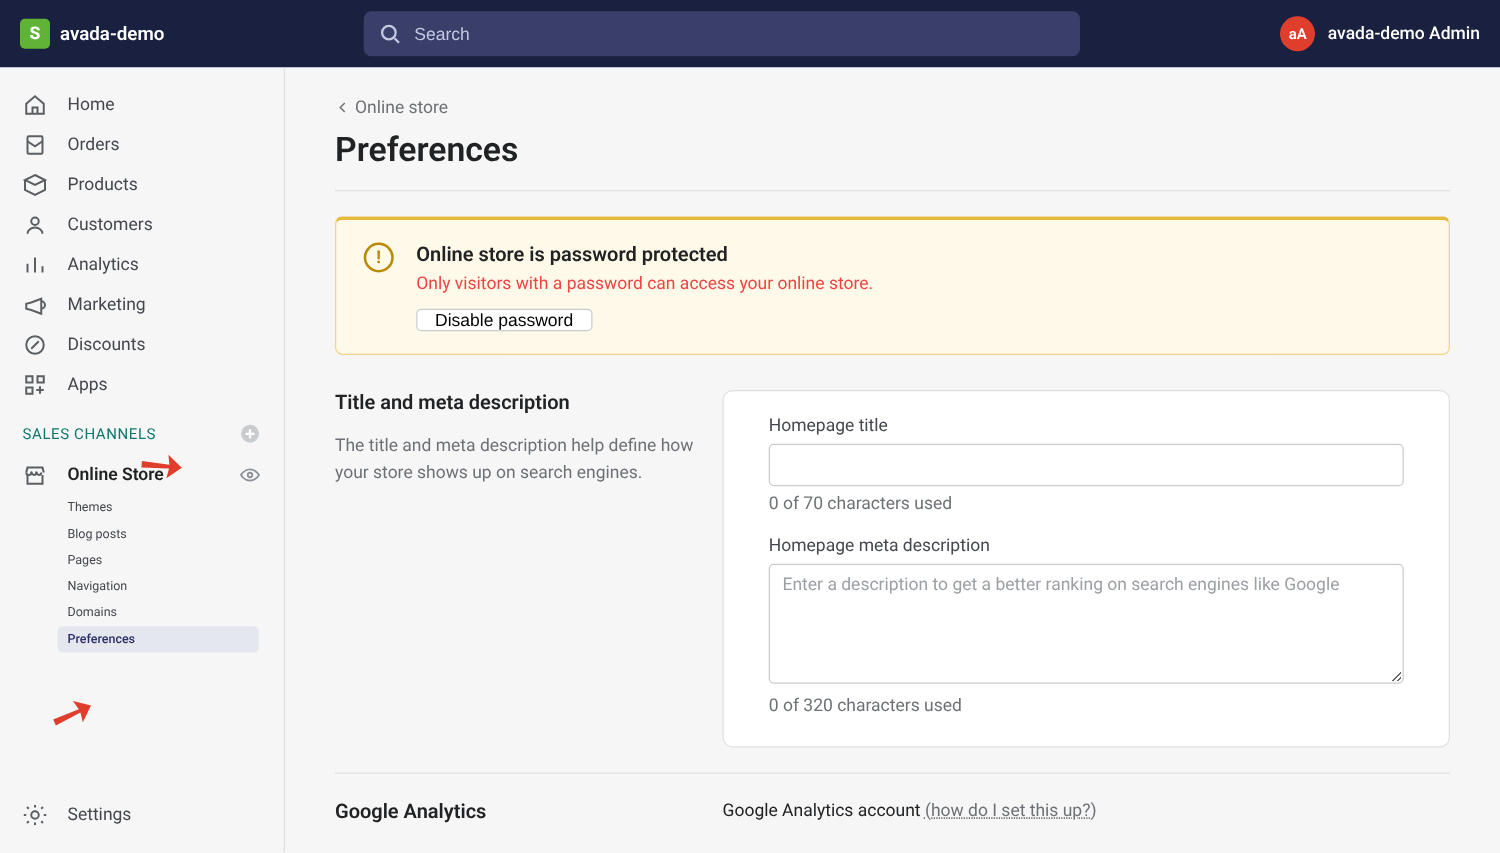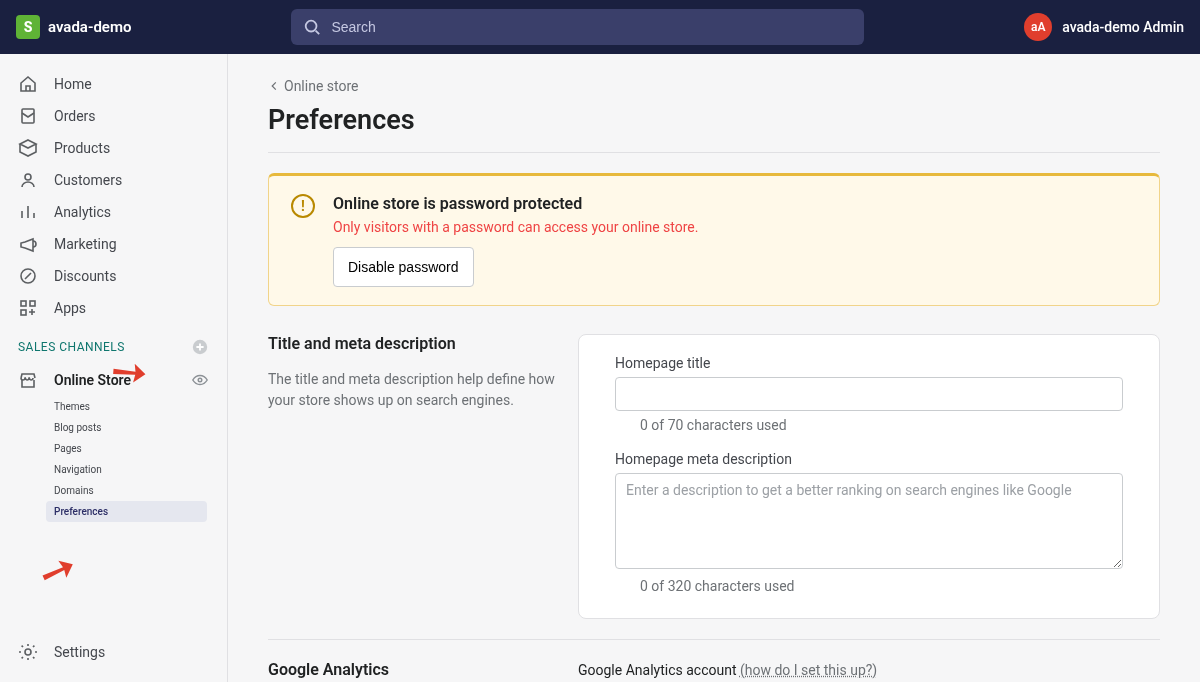--- a/index.html
+++ b/index.html
@@ -28,30 +28,30 @@
 .sub-list li.active { background: #e5e7ef; color: #2c2e66; font-weight: 500; border-radius: 4px; margin: 0 20px 0 46px; padding-left: 8px; }
 .sidebar-footer { margin-top: auto; }
 .content { flex: 1; overflow-y: auto; padding: 24px 40px 0 40px; background: #f6f6f7; }
 .breadcrumb { display: inline-flex; align-items: center; gap: 4px; color: #6d7175; font-size: 14px; cursor: pointer; margin-bottom: 10px; }
 .page-title { font-size: 27px; font-weight: 600; margin-bottom: 16px; color: #202223; }
 hr.rule { border: none; border-top: 1px solid #e0e0e3; margin: 12px 0 20px; }
 .banner { border: 1px solid #f1d48a; border-top: 3px solid #e7b93c; background: #fff9e9; border-radius: 6px; padding: 18px 22px; display: flex; gap: 18px; margin-bottom: 28px; }
 .banner-icon { width: 24px; height: 24px; flex-shrink: 0; border: 2px solid #b98900; border-radius: 50%; display: flex; align-items: center; justify-content: center; color: #b98900; font-weight: 700; font-size: 14px; }
 .banner-body h3 { font-size: 16px; font-weight: 600; margin-bottom: 6px; }
 .banner-body p { color: #ef4444; font-size: 14px; margin-bottom: 12px; }
-.banner-body button { background: #fff; border: 1px solid #c9cccf; border-radius: 4px; padding: 11px 14px; font-size: 14px; cursor: pointer; }
+.banner-body button { background: #fff; border: 1px solid #c9cccf; border-radius: 4px; padding: 0 14px; font-size: 14px; cursor: pointer; }
 .card { background: #fff; border: 1px solid #e0e0e3; border-radius: 8px; padding: 20px 36px 24px; }
 .two-col { display: grid; grid-template-columns: 310px 1fr; gap: 0; margin-bottom: 20px; align-items: start; }
 .col-left h2 { font-size: 16px; font-weight: 600; margin-bottom: 16px; color: #202223; }
 .col-left p { color: #6d7175; font-size: 14px; line-height: 1.5; }
 .field-label { font-size: 14px; color: #44474d; margin-bottom: 6px; display: block; }
 .text-input, .textarea { width: 100%; border: 1px solid #c9cccf; border-radius: 4px; padding: 8px 10px; font-size: 14px; font-family: inherit; color: #202223; background: #fff; }
 .textarea { height: 96px; resize: vertical; }
 .textarea::placeholder { color: #9ca0a5; }
-.helper { color: #6d7175; font-size: 14px; margin-top: 6px; margin-bottom: 18px; margin-left: 25px; }
+.helper { color: #6d7175; font-size: 14px; margin-top: 6px; margin-bottom: 18px; }
 .ga-link { color: #6d7175; text-decoration: underline dotted; cursor: pointer; }
 .arrow { position: absolute; color: #e03e2d; font-size: 44px; transform: rotate(-40deg); pointer-events: none; }
 .arrow1 { top: 292px; left: 110px; }
 .arrow2 { top: 490px; left: 40px; transform: rotate(20deg); }
 svg { display: block; }
 </style>
 </head>
 <body>
 
 <div class="topbar">

